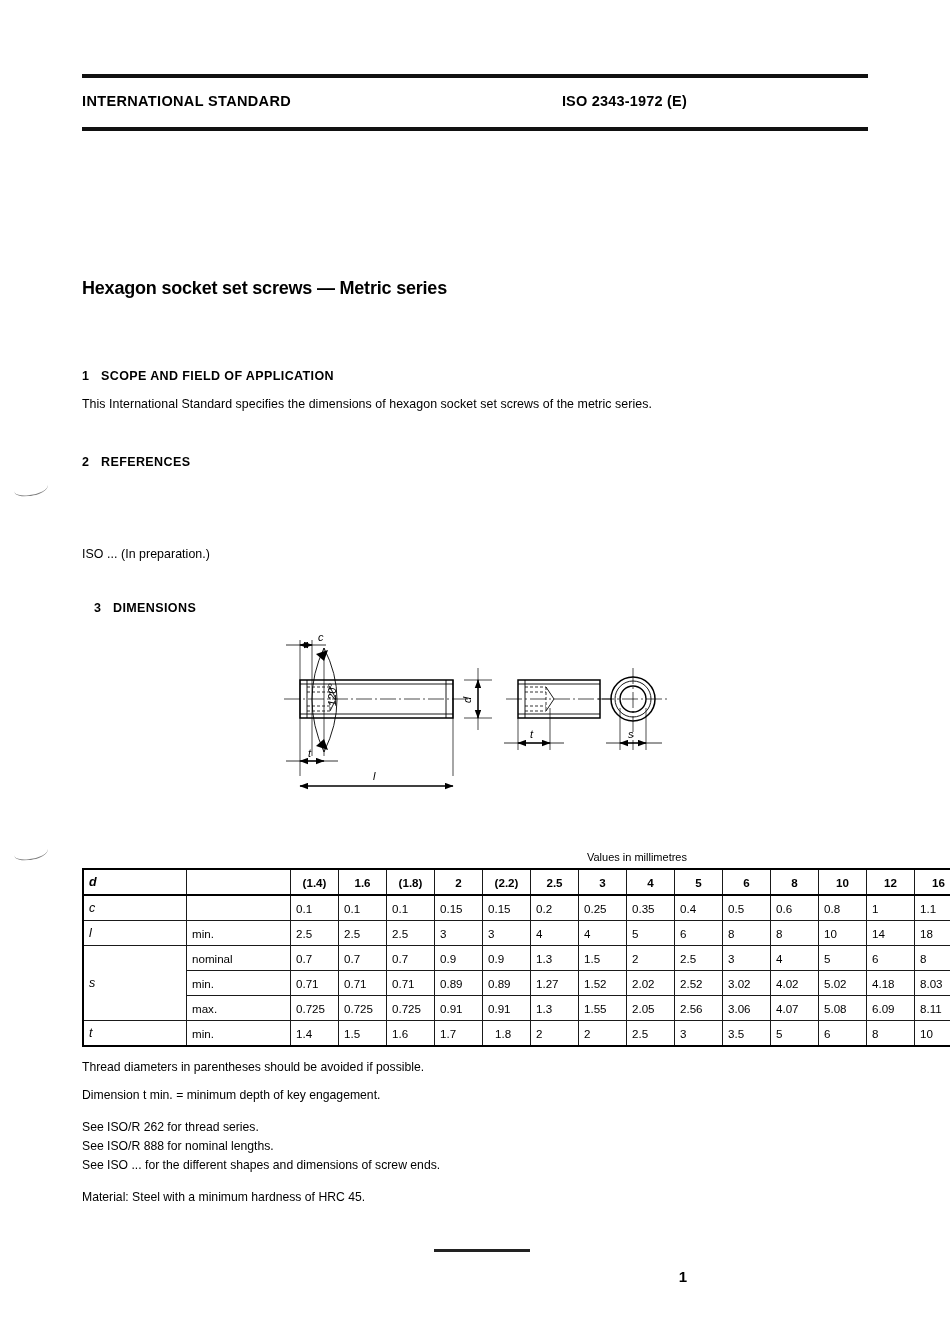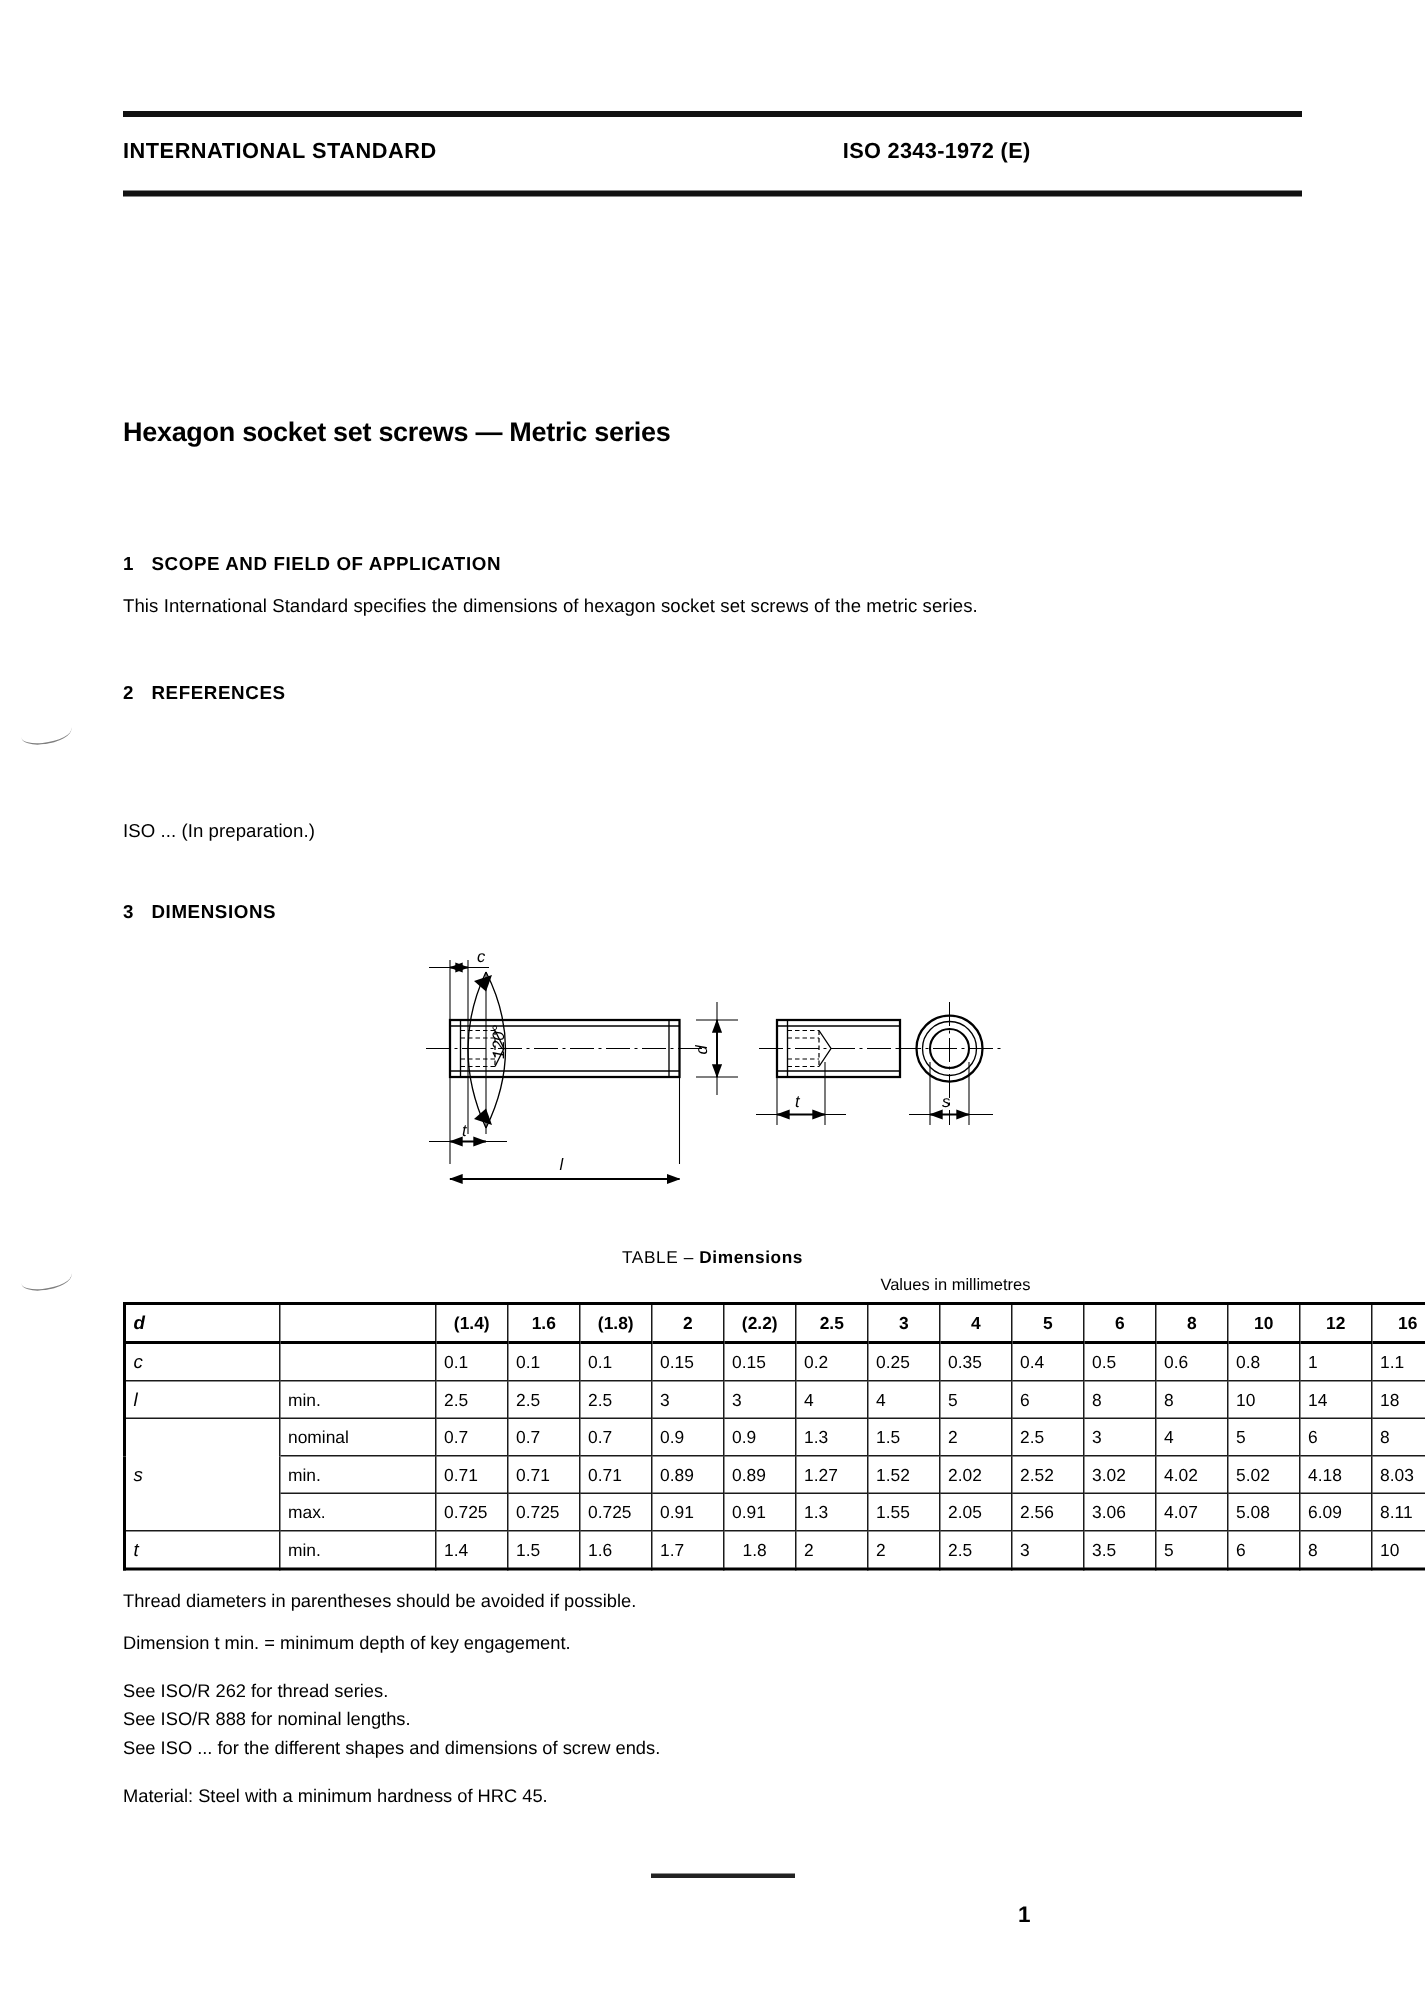--- a/index.html
+++ b/index.html
@@ -75,21 +75,21 @@
     white-space: nowrap;
   }
   .body-text i { font-style: italic; }
 
   #sec1-head { left: 82px; top: 369px; }
   #sec1-para { left: 82px; top: 397px; }
   #sec2-head { left: 82px; top: 455px; }
   #ref1 { left: 82px; top: 483px; }
   #ref2 { left: 82px; top: 518px; }
   #ref3 { left: 82px; top: 547px; }
-  #sec3-head { left: 82px; top: 601px; }
+  #sec3-head { left: 94px; top: 601px; }
 
   
   .scan-mark {
     position: absolute;
     width: 34px; height: 14px;
     border-bottom: 1.6px solid #555;
     border-radius: 0 0 60% 40%;
     transform: rotate(-6deg);
     opacity: 0.75;
   }
@@ -305,23 +305,20 @@
       <line x1="320" y1="71" x2="390" y2="71" stroke="#000" stroke-width="0.7" stroke-dasharray="16,3,2,3"></line>
 
       <line x1="342" y1="80" x2="342" y2="122" stroke="#000" stroke-width="0.7"></line>
       <line x1="368" y1="80" x2="368" y2="122" stroke="#000" stroke-width="0.7"></line>
       <line x1="328" y1="115" x2="384" y2="115" stroke="#000" stroke-width="0.8"></line>
       <line x1="342" y1="115" x2="368" y2="115" stroke="#000" stroke-width="1.3" marker-start="url(#arL)" marker-end="url(#ar)"></line>
       <text x="350" y="110" font-family="Liberation Sans, sans-serif" font-size="11" font-style="italic">s</text>
     </svg>
   </div>
 
-  <div class="tbl-caption">
-    <span>TABLE – </span><b>Dimensions</b>
-  </div>
   <div class="tbl-units">Values in millimetres</div>
 
   <div class="tbl-wrap">
     <table class="dims">
       <tbody id="dims-body">
           <tr class="hdr">
             <td class="sym">d</td>
             <td class="qual"></td>
             <td class="num" style="width: 37px;">(1.4)</td>
             <td class="num" style="width: 37px;">1.6</td>

